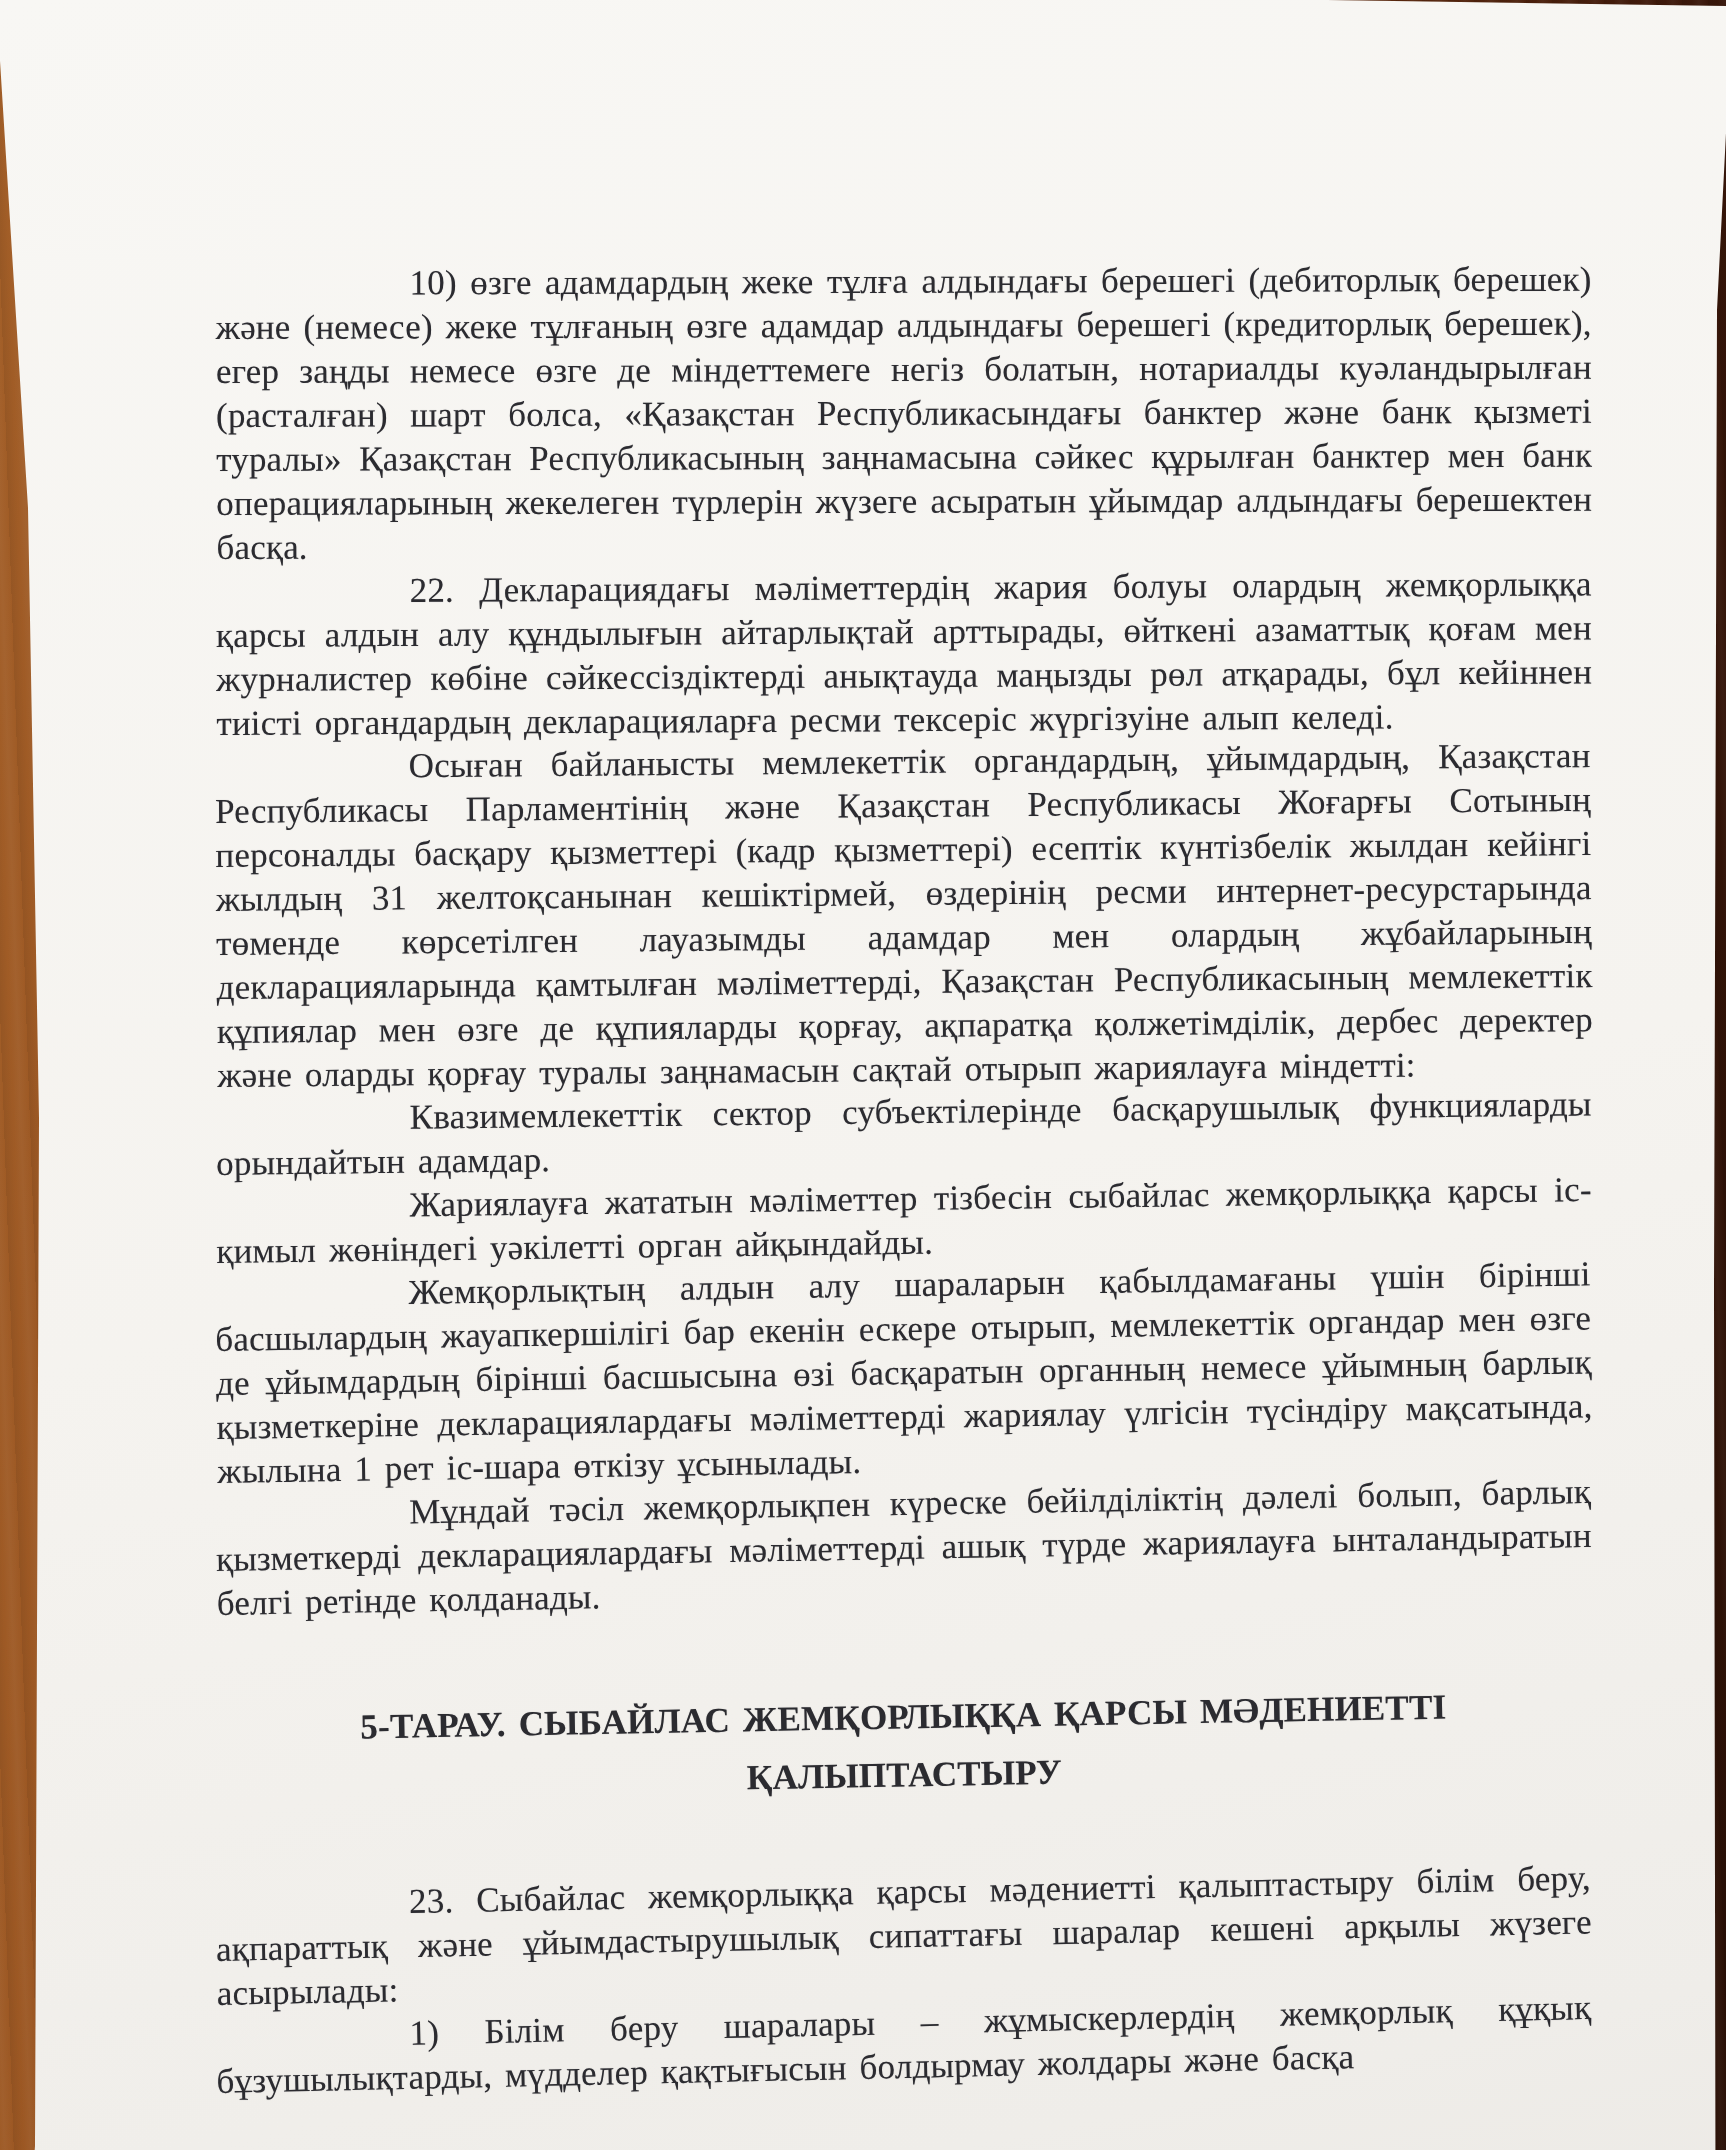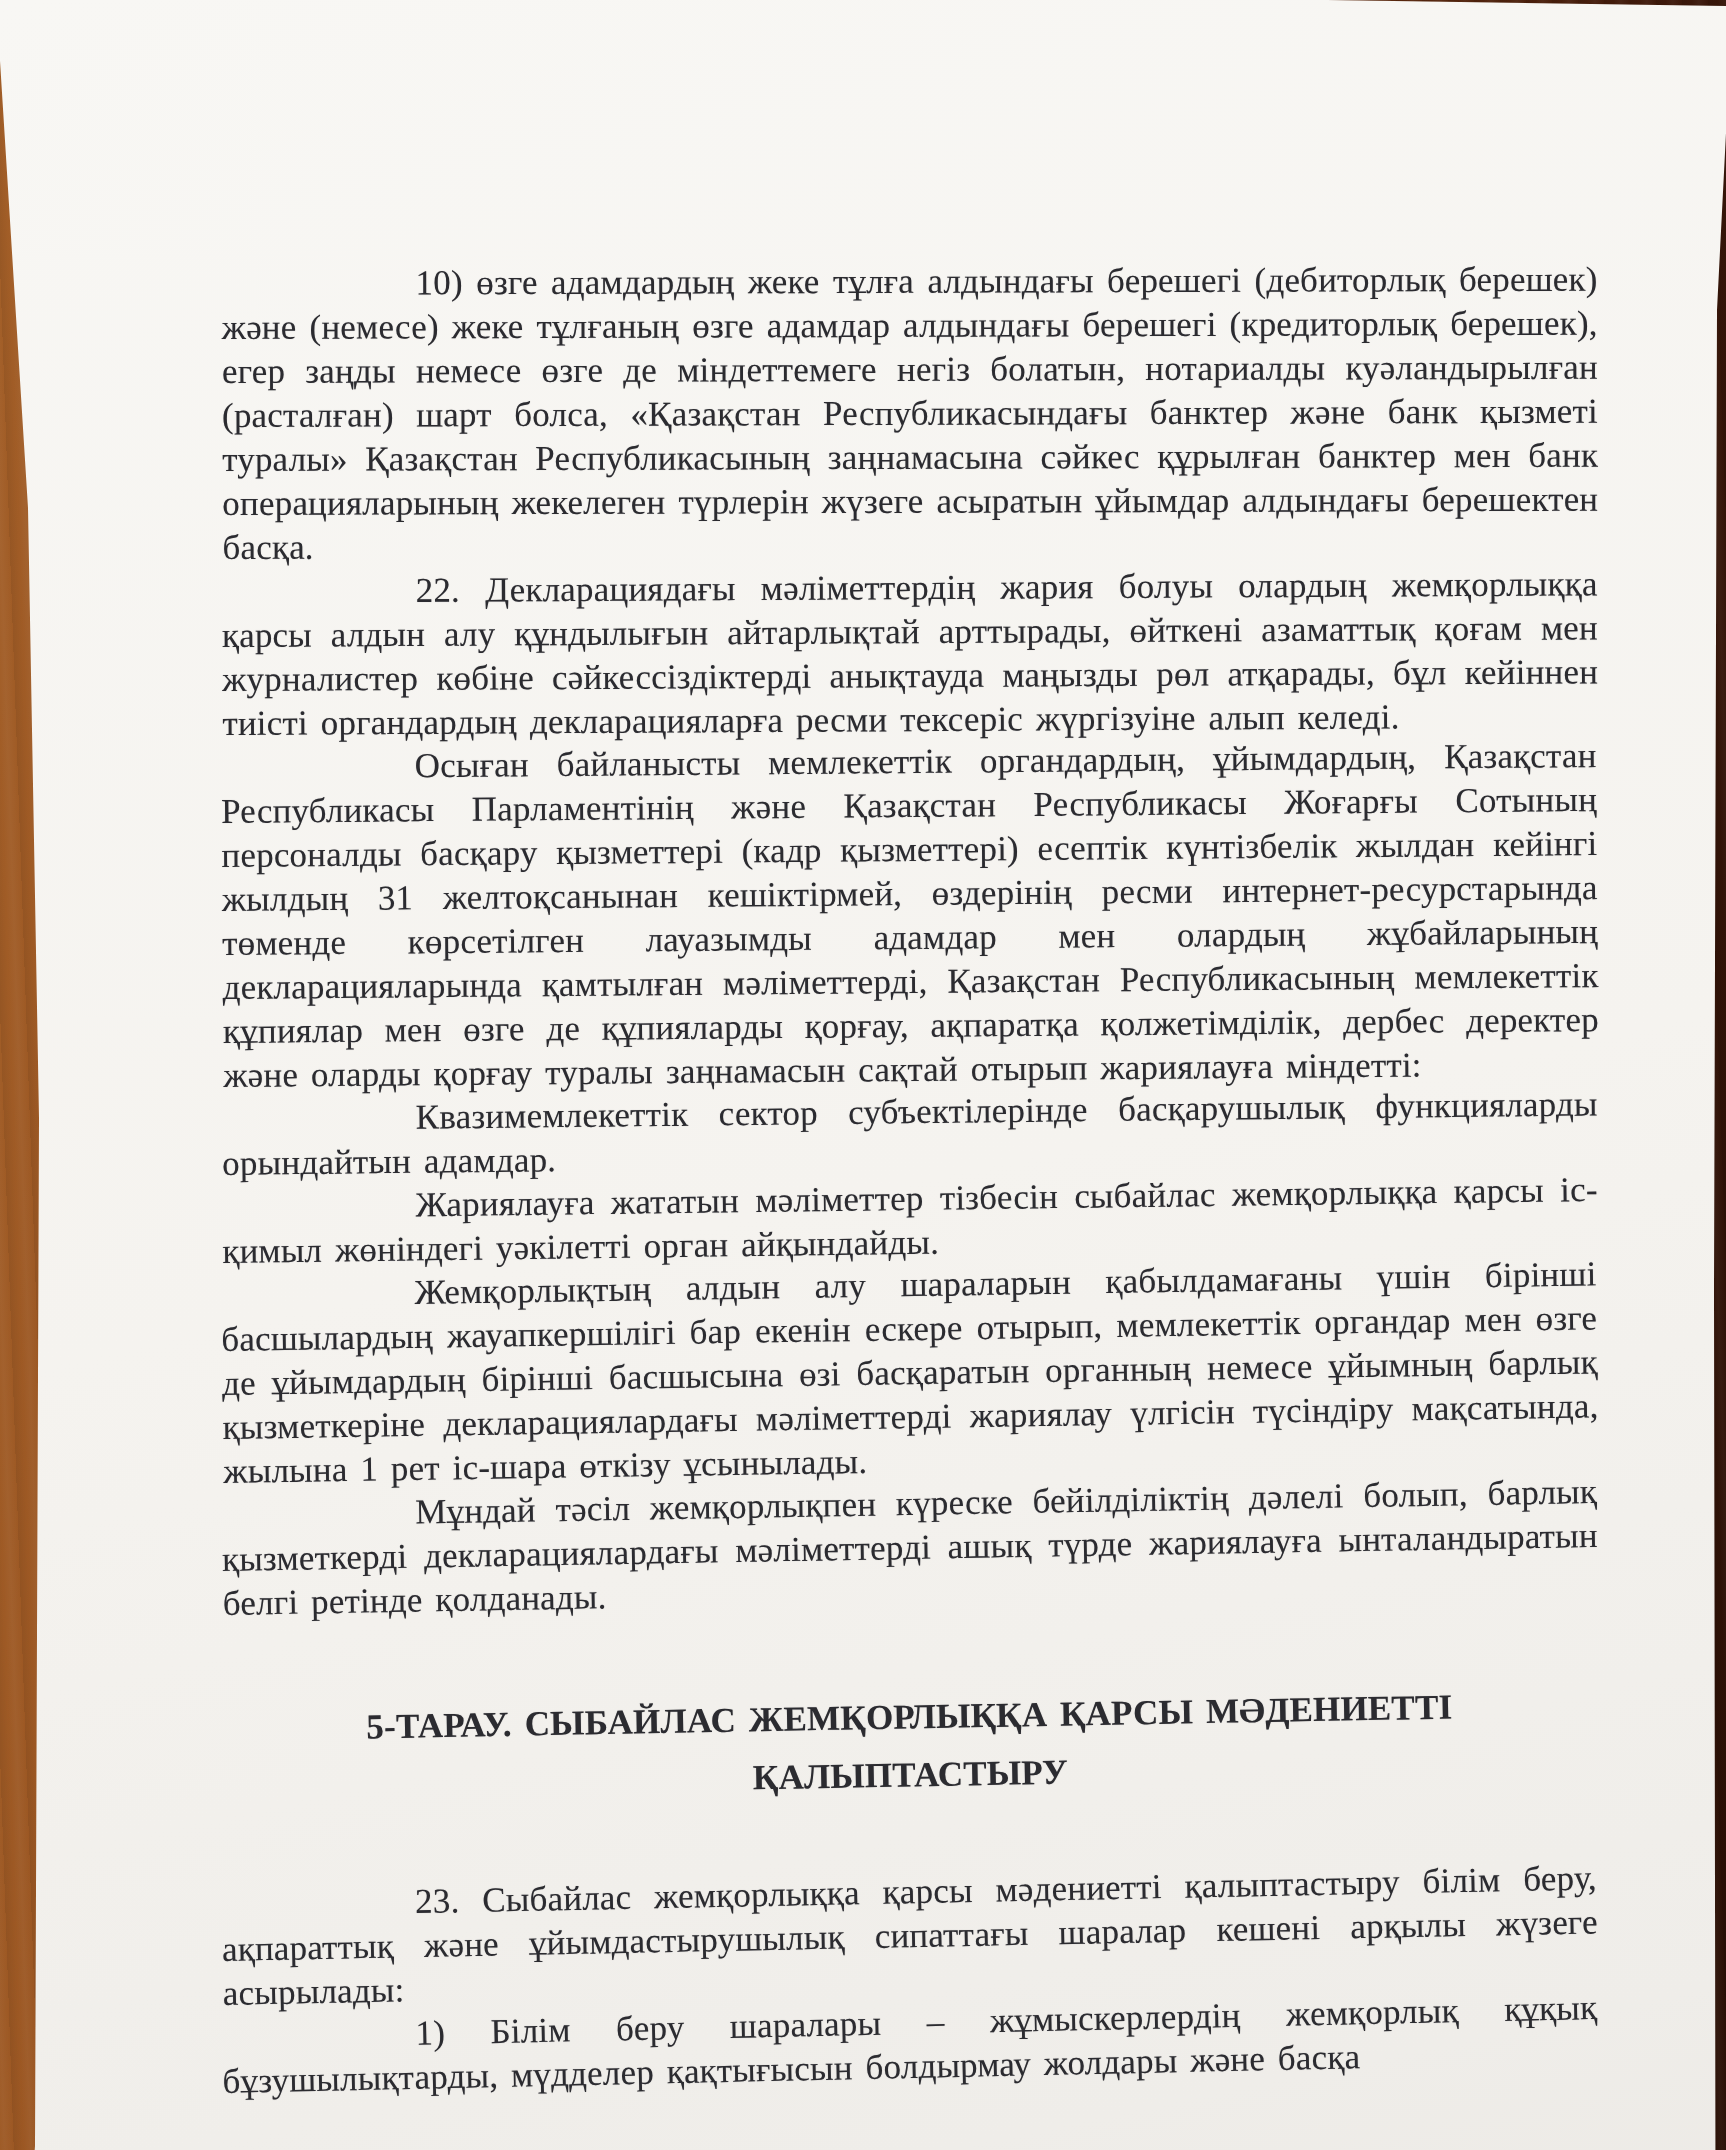--- a/index.html
+++ b/index.html
@@ -42,21 +42,21 @@
       14.6px 2407px,
       35px 2146px,
       39px 1118px,
       28px 508px,
       0px 61px
     );
     filter: drop-shadow(1.7px 3.4px 6.9px rgba(26,10,3,0.55));
   }
   .page-text {
     position: absolute;
-    left: 222px;
+    left: 216px;
     top: 262px;
     width: 1376px;
     font-family: "Liberation Serif", "DejaVu Serif", serif;
     font-size: 35px;
     line-height: 44px;
     color: var(--color-ink, #2b2b30);
     text-shadow: 0 0 0.9px rgba(40,40,46,0.35);
     letter-spacing: 0.2px;
     word-spacing: 3.9px;
   }

